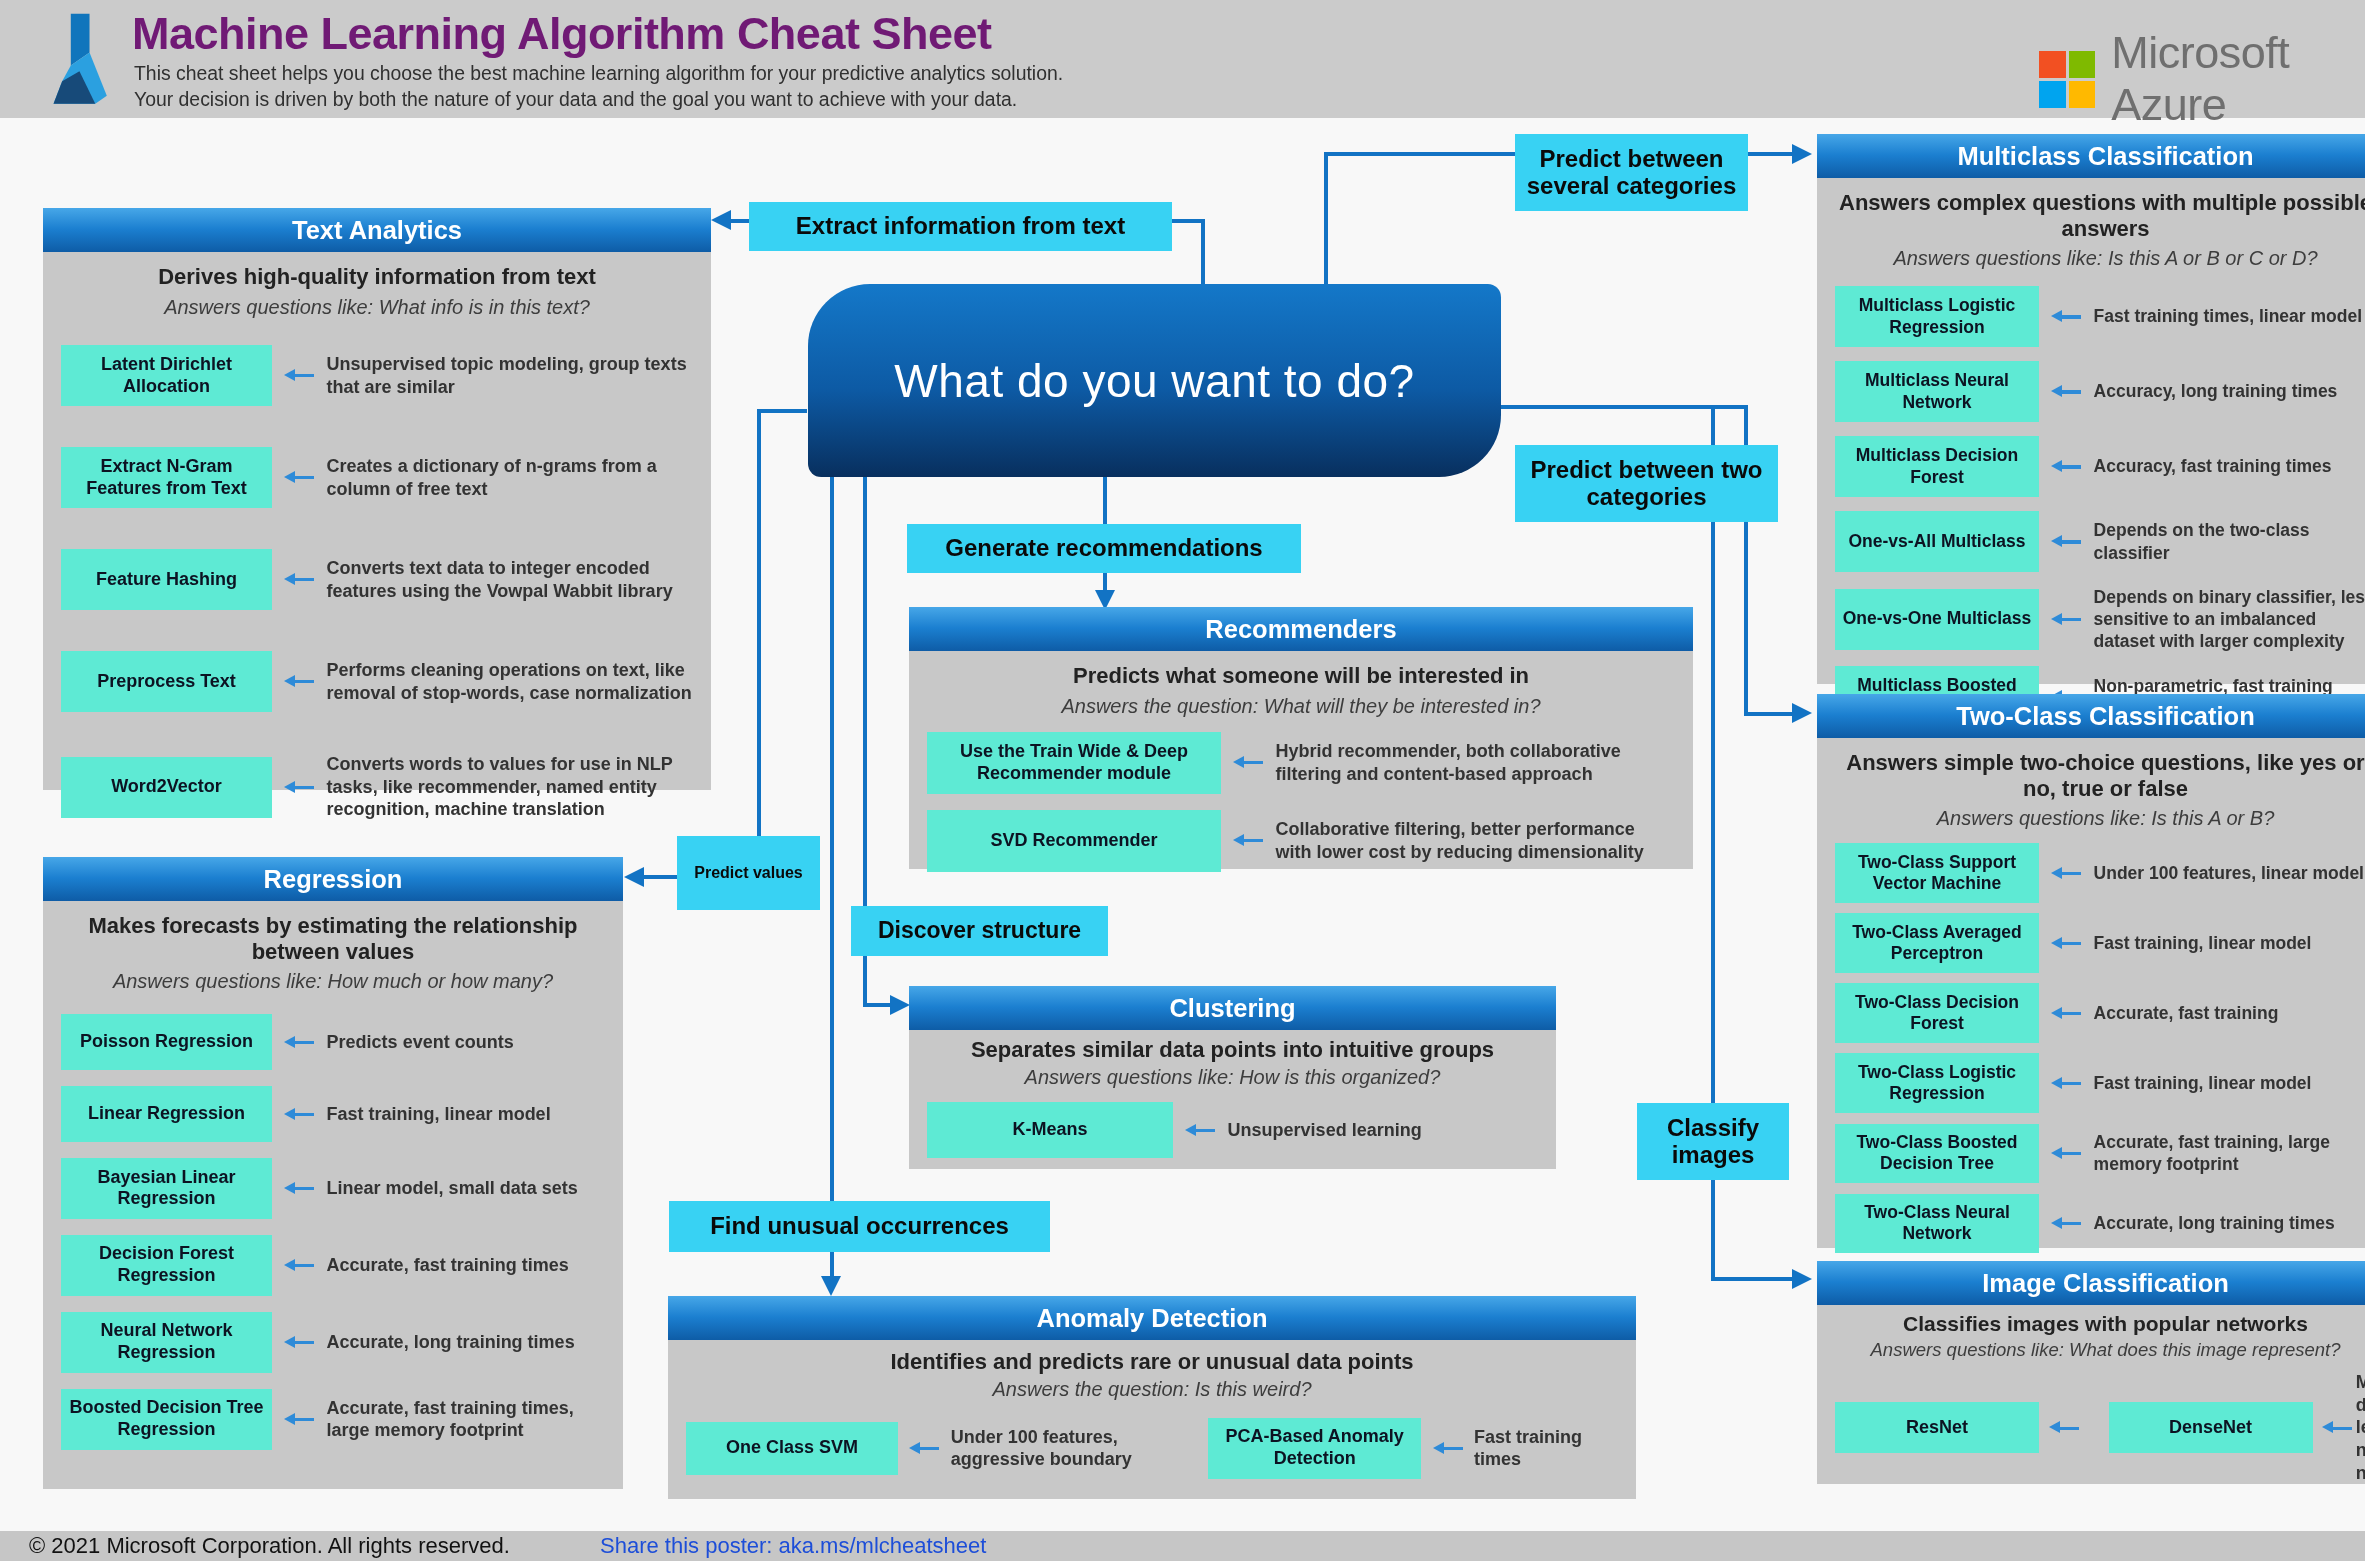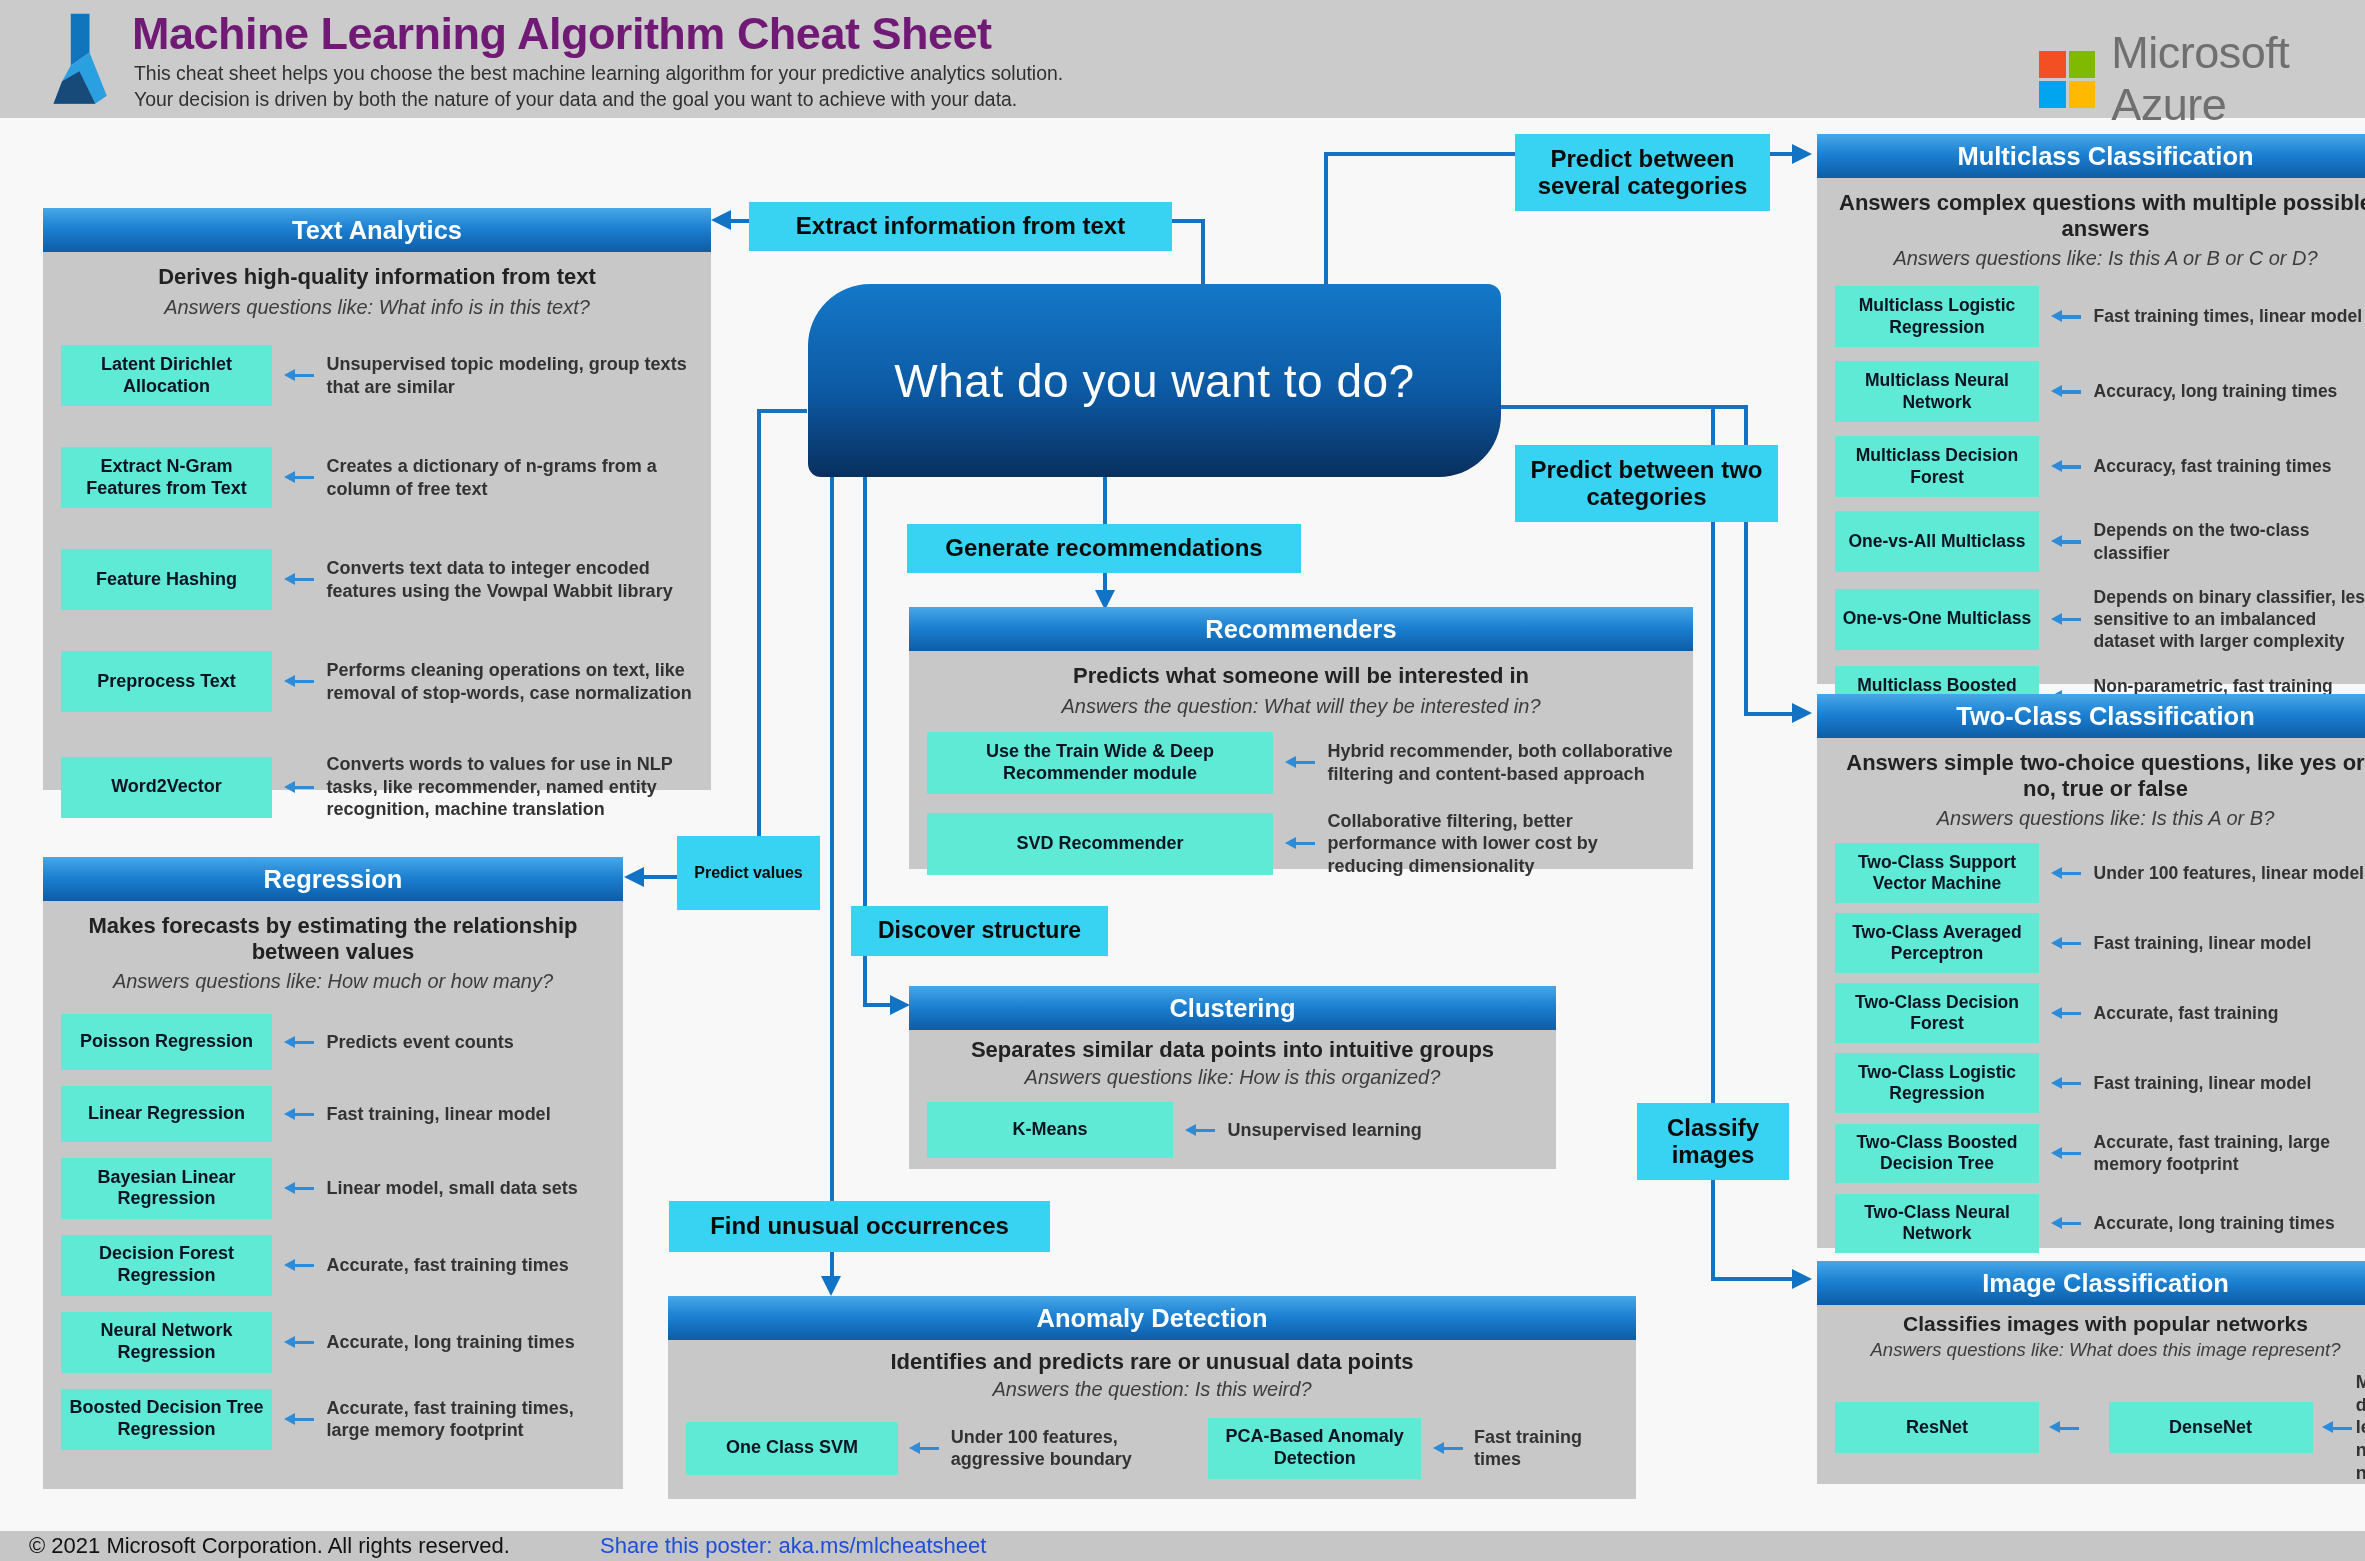--- a/index.html
+++ b/index.html
@@ -52,21 +52,21 @@
 
   
   .ta{left:43px;top:208px;width:668px;height:582px;}
   .ta .rows{margin-top:26.5px;gap:41px;}
   .ta .algo{width:211px;min-height:61px;}
   .rg{left:43px;top:857px;width:580px;height:632px;}
   .rg .rows{margin-top:21px;gap:16px;}
   .rg .algo{width:211px;min-height:56px;}
   .rc{left:909px;top:607px;width:784px;height:262px;}
   .rc .rows{margin-top:14px;gap:16px;}
-  .rc .algo{width:346px;min-height:62px;}
+  .rc .algo{width:294px;min-height:62px;}
   .cl{left:909px;top:986px;width:647px;height:183px;}
   .cl .headline{margin-top:6.6px;}
   .cl .sub{margin-top:3.8px;}
   .cl .rows{margin-top:13.2px;}
   .cl .algo{width:246px;min-height:56px;}
   .an{left:668px;top:1296px;width:968px;height:203px;}
   .an .headline{margin-top:8.5px;}
   .an .sub{margin-top:3.8px;}
   .an-row{display:flex;align-items:center;gap:11.4px;margin-top:17px;}
   .an .algo{min-height:53px;}
@@ -160,21 +160,21 @@
     <div class="cseg" style="left:1711px;top:407px;width:3.8px;height:874px;"></div>
     <div class="cseg" style="left:1711px;top:1277px;width:84px;height:3.8px;"></div>
     <div class="ahR" style="left:1792px;top:1269px;"></div>
   </div>
 
   <div class="center-node">
     <span>What do you want to do?</span>
   </div>
 
   <div class="clabel" style="left:749px;top:202px;width:423px;height:49px;font-size:24px;">Extract information from text</div>
-  <div class="clabel" style="left:1515px;top:134px;width:255px;height:77px;font-size:24px;padding:0 9.5px;box-sizing:border-box;">Predict between several categories</div>
+  <div class="clabel" style="left:1515px;top:134px;width:233px;height:77px;font-size:24px;padding:0 9.5px;box-sizing:border-box;">Predict between several categories</div>
   <div class="clabel" style="left:1515px;top:445px;width:263px;height:77px;font-size:24px;padding:0 14px;box-sizing:border-box;">Predict between two categories</div>
   <div class="clabel" style="left:907px;top:524px;width:394px;height:49px;font-size:24px;">Generate recommendations</div>
   <div class="clabel" style="left:677px;top:836px;width:143px;height:74px;font-size:16px;">Predict values</div>
   <div class="clabel" style="left:851px;top:906px;width:257px;height:50px;font-size:23px;">Discover structure</div>
   <div class="clabel" style="left:669px;top:1201px;width:381px;height:51px;font-size:24px;">Find unusual occurrences</div>
   <div class="clabel" style="left:1637px;top:1103px;width:152px;height:77px;font-size:24px;">Classify images</div>
 
   <div class="panel ta">
     <div class="phead">Text Analytics</div>
     <div class="pbody">

